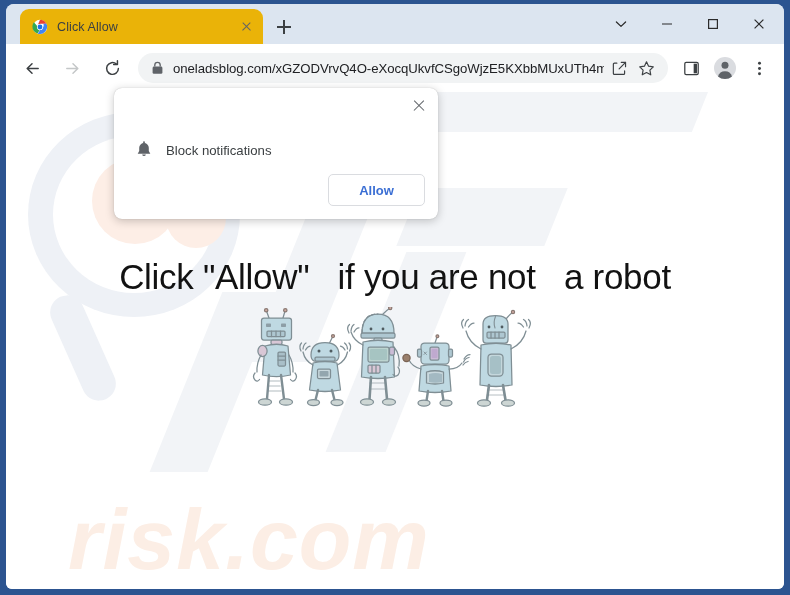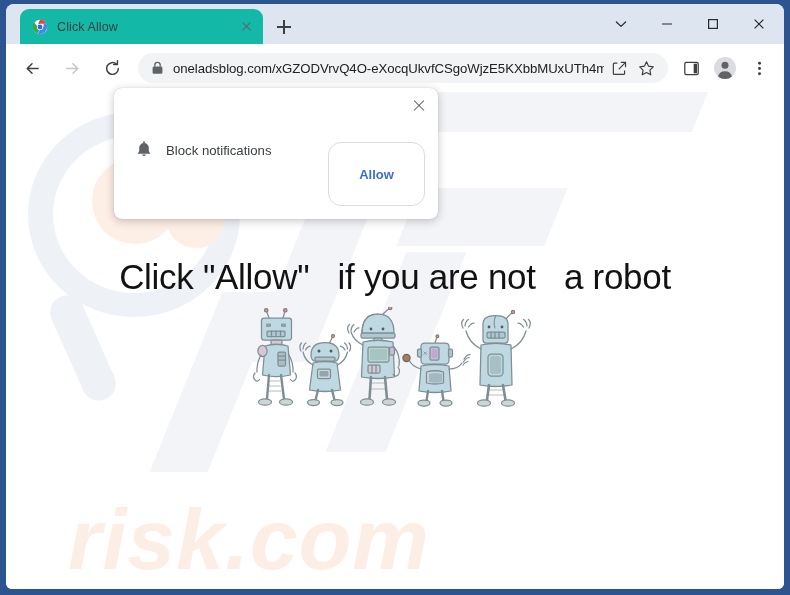--- a/index.html
+++ b/index.html
@@ -34,21 +34,21 @@
     position: absolute;
     left: 0; top: 0;
     width: 778px; height: 40px;
     background: #dce5f0;
   }
 
   .tab {
     position: absolute;
     left: 14px; top: 5px;
     width: 243px; height: 35px;
-    background: #14b8a6;
+    background: #eab308;
     border-radius: 9px 9px 0 0;
     display: flex;
     align-items: center;
     box-sizing: border-box;
     padding: 0 8px 0 12px;
   }
 
   .tab-favicon {
     width: 16px; height: 16px;
     flex: 0 0 16px;
@@ -356,23 +356,23 @@
 
   .perm-actions {
     position: absolute;
     right: 13px; bottom: 13px;
     display: flex;
     gap: 9px;
   }
   .perm-btn {
     min-width: 67px;
     height: 30px;
-    padding: 16px 14px;
+    padding: 0 14px;
     border: 1px solid #dadce0;
-    border-radius: 13px;
+    border-radius: 5px;
     background: #ffffff;
     color: #3b6fd4;
     font-size: 13px;
     font-weight: bold;
     font-family: "Liberation Sans", sans-serif;
     display: flex; align-items: center; justify-content: center;
     cursor: pointer;
   }
 </style>
 </head>

